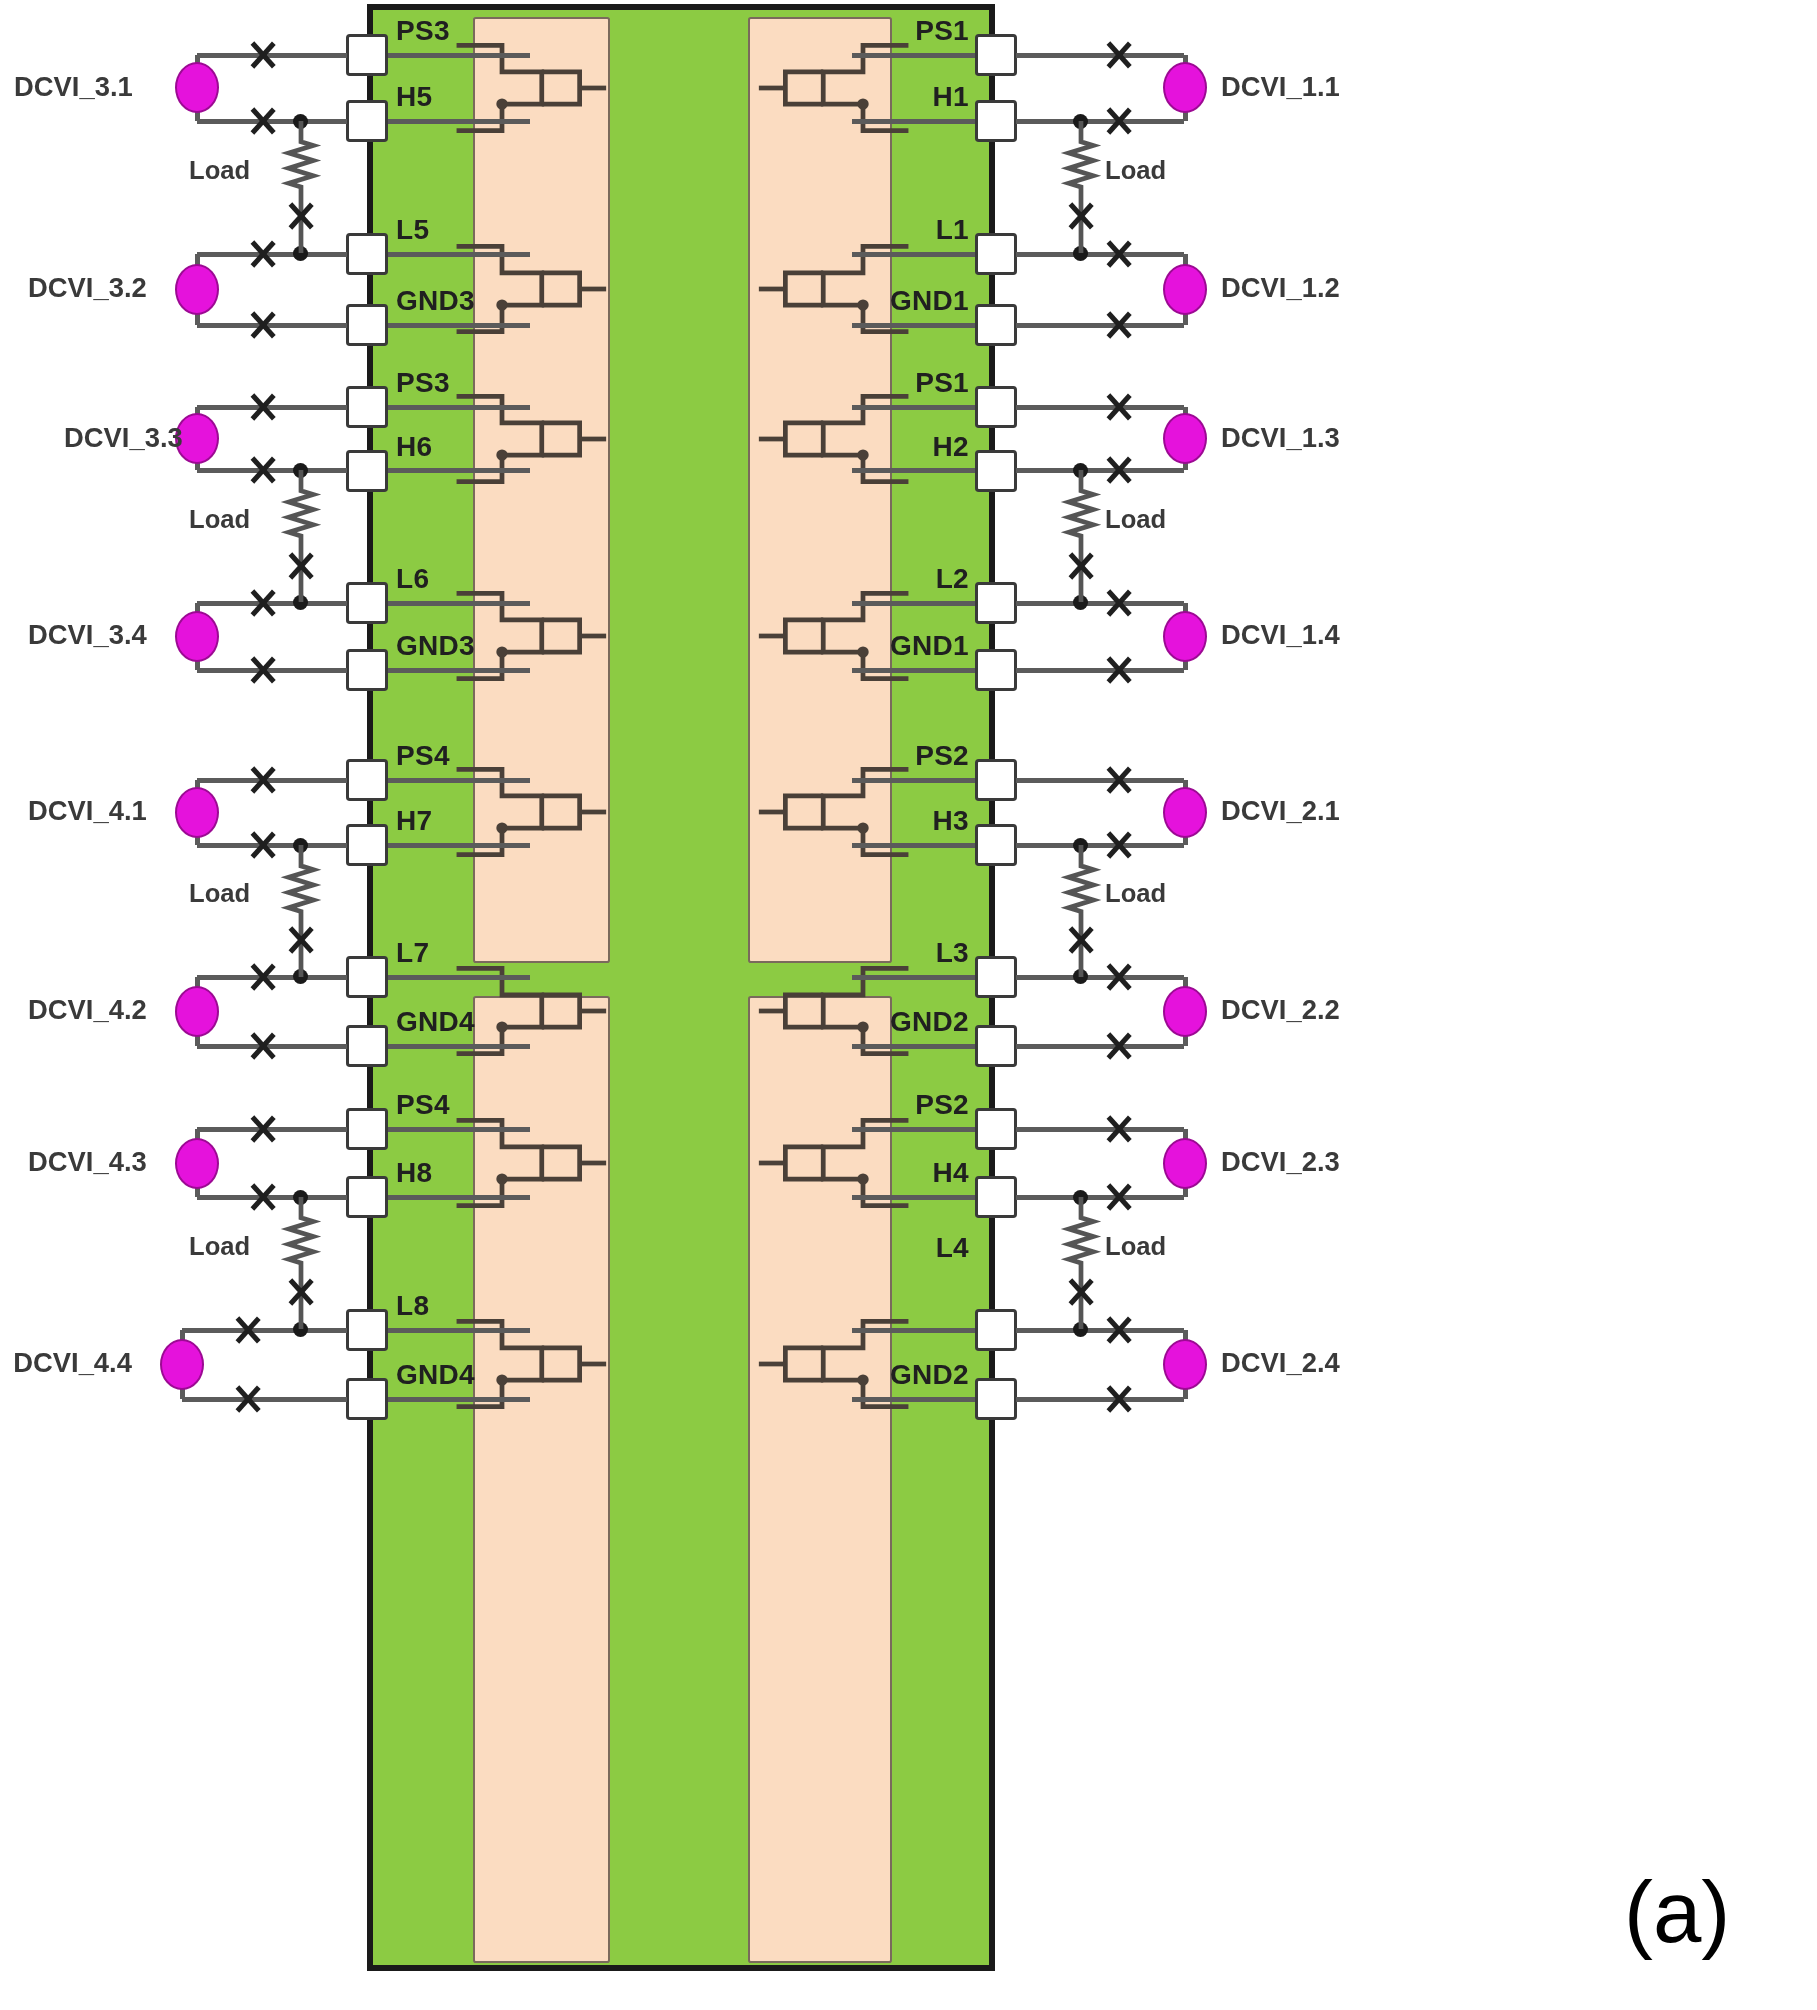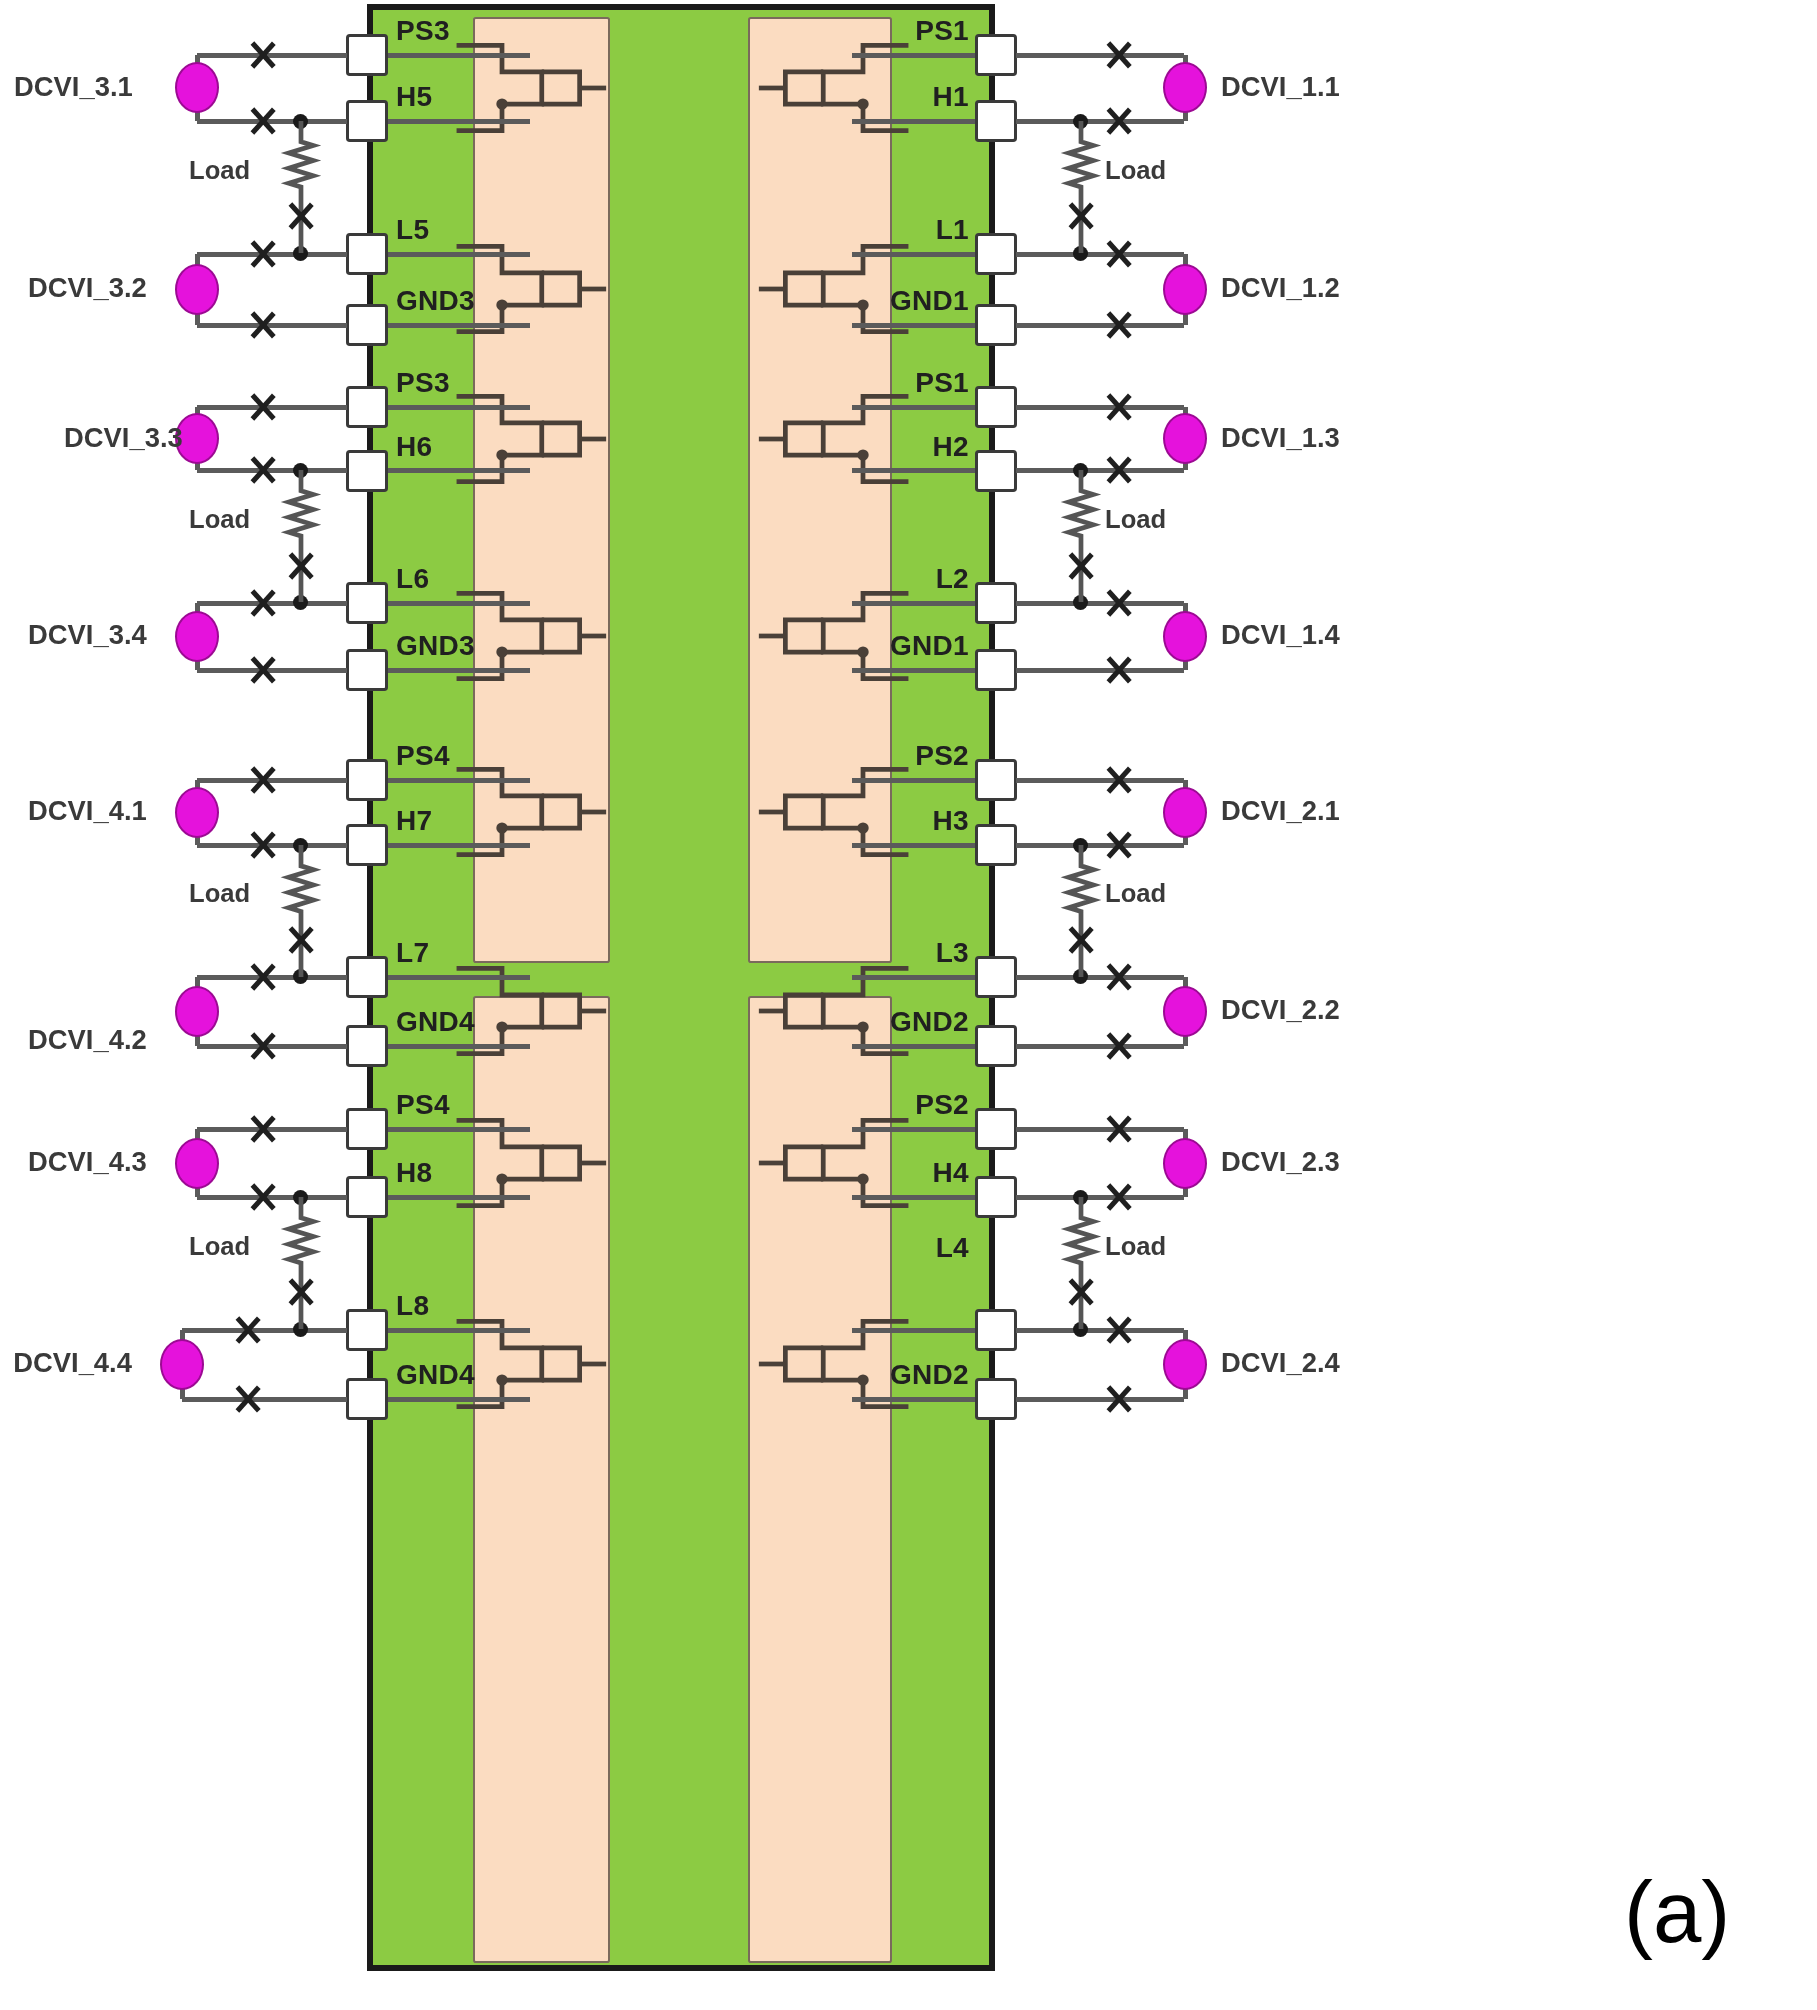--- a/index.html
+++ b/index.html
@@ -309,21 +309,21 @@
     <div class="wire-h" style="left: 197px; top: 843px; width: 150px;"></div>
     <div class="wire-v" style="left: 195px; top: 780px; height: 65px;"></div>
     <div class="probe" style="left: 175px; top: 787px;"></div>
     <div class="dlabel" style="left: 28px; top: 795px;">DCVI_4.1</div>
     <div class="xmark" style="left: 247px; top: 764px;"></div>
     <div class="xmark" style="left: 247px; top: 829px;"></div>
     <div class="wire-h" style="left: 197px; top: 975px; width: 150px;"></div>
     <div class="wire-h" style="left: 197px; top: 1044px; width: 150px;"></div>
     <div class="wire-v" style="left: 195px; top: 977px; height: 69px;"></div>
     <div class="probe" style="left: 175px; top: 986px;"></div>
-    <div class="dlabel" style="left: 28px; top: 994px; margin-top: 30px;">DCVI_4.2</div>
+    <div class="dlabel" style="left: 28px; top: 994px;">DCVI_4.2</div>
     <div class="xmark" style="left: 247px; top: 961px;"></div>
     <div class="xmark" style="left: 247px; top: 1030px;"></div>
     <div class="wire-h" style="left: 197px; top: 1127px; width: 150px;"></div>
     <div class="wire-h" style="left: 197px; top: 1195px; width: 150px;"></div>
     <div class="wire-v" style="left: 195px; top: 1129px; height: 68px;"></div>
     <div class="probe" style="left: 175px; top: 1138px;"></div>
     <div class="dlabel" style="left: 28px; top: 1146px;">DCVI_4.3</div>
     <div class="xmark" style="left: 247px; top: 1113px;"></div>
     <div class="xmark" style="left: 247px; top: 1181px;"></div>
     <div class="wire-h" style="left: 182px; top: 1328px; width: 165px;"></div>

